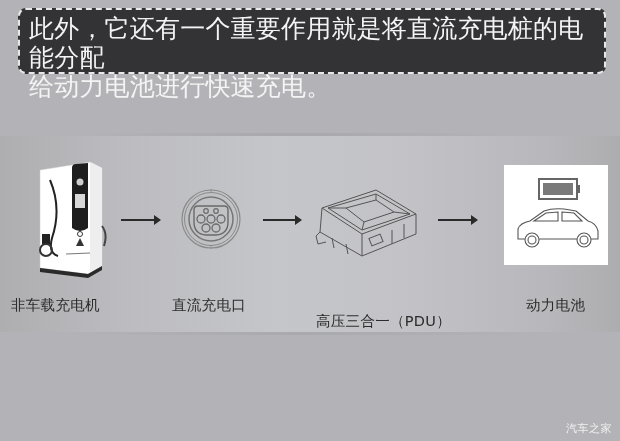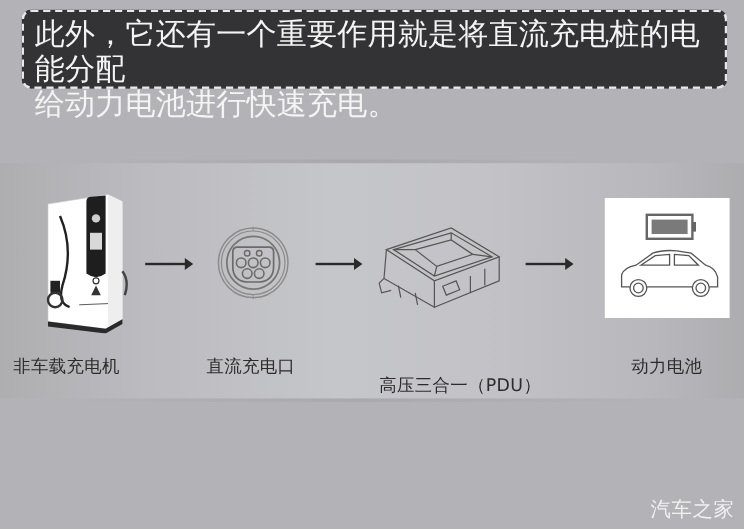--- a/index.html
+++ b/index.html
@@ -31,21 +31,21 @@
       position: absolute; top: 296px; font-size: 14.5px; color: #2b2b2b;
       white-space: nowrap; letter-spacing: 0.3px;
     }
     .arrow { position: absolute; height: 2px; background: #2a2a2a; }
     .arrow::after {
       content: ""; position: absolute; right: -4px; top: -4px;
       border-left: 7px solid #2a2a2a; border-top: 5px solid transparent; border-bottom: 5px solid transparent;
     }
     .watermark {
       position: absolute; right: 8px; bottom: 5px; color: #f0f0f0;
-      font-size: 17px; letter-spacing: 0.5px;
+      font-size: 11px; letter-spacing: 0.5px;
     }
     .battery-card {
       position: absolute; left: 504px; top: 165px; width: 104px; height: 100px; background: #ffffff;
     }
   </style>
 </head>
 <body>
 
 <div class="caption-box">
   <div>此外，它还有一个重要作用就是将直流充电桩的电能分配</div>

